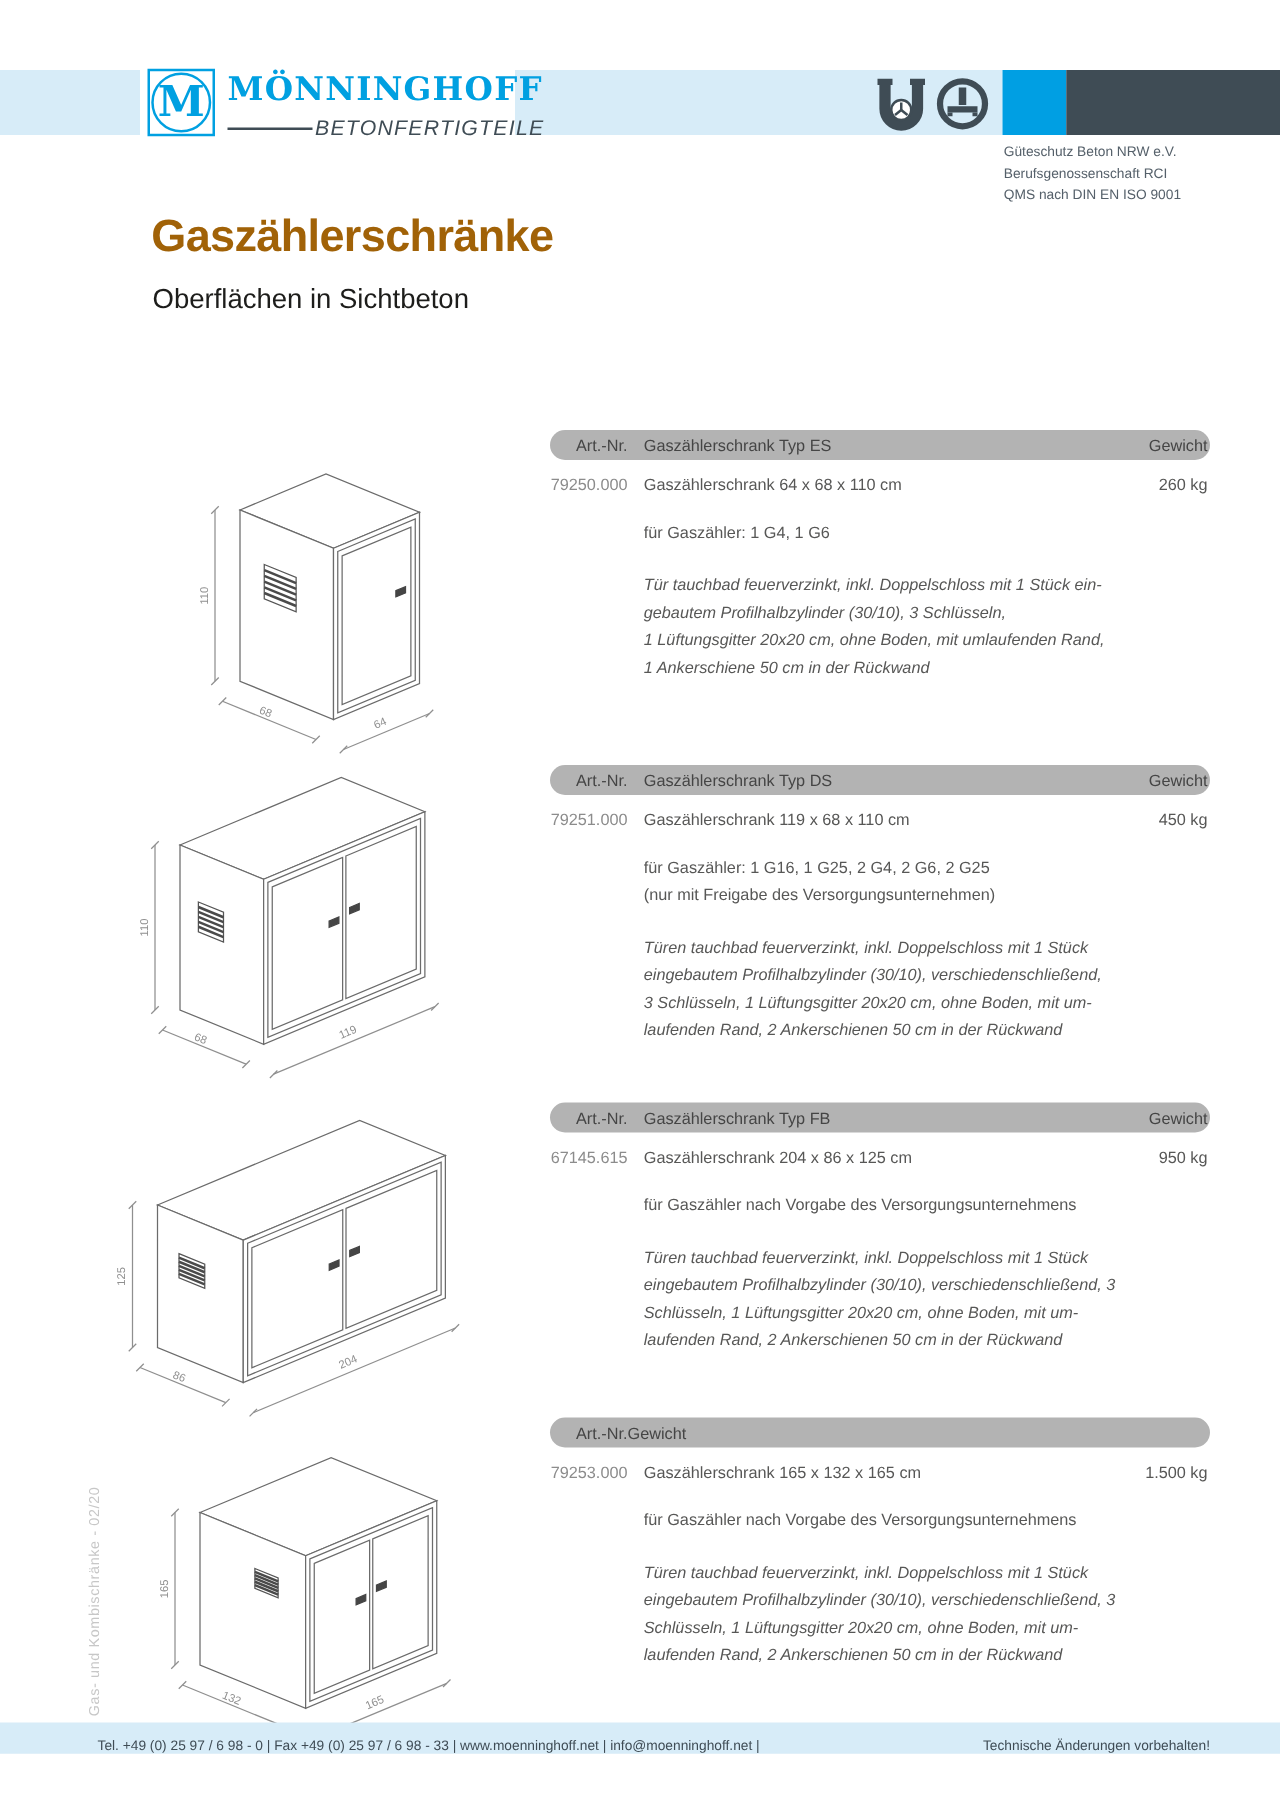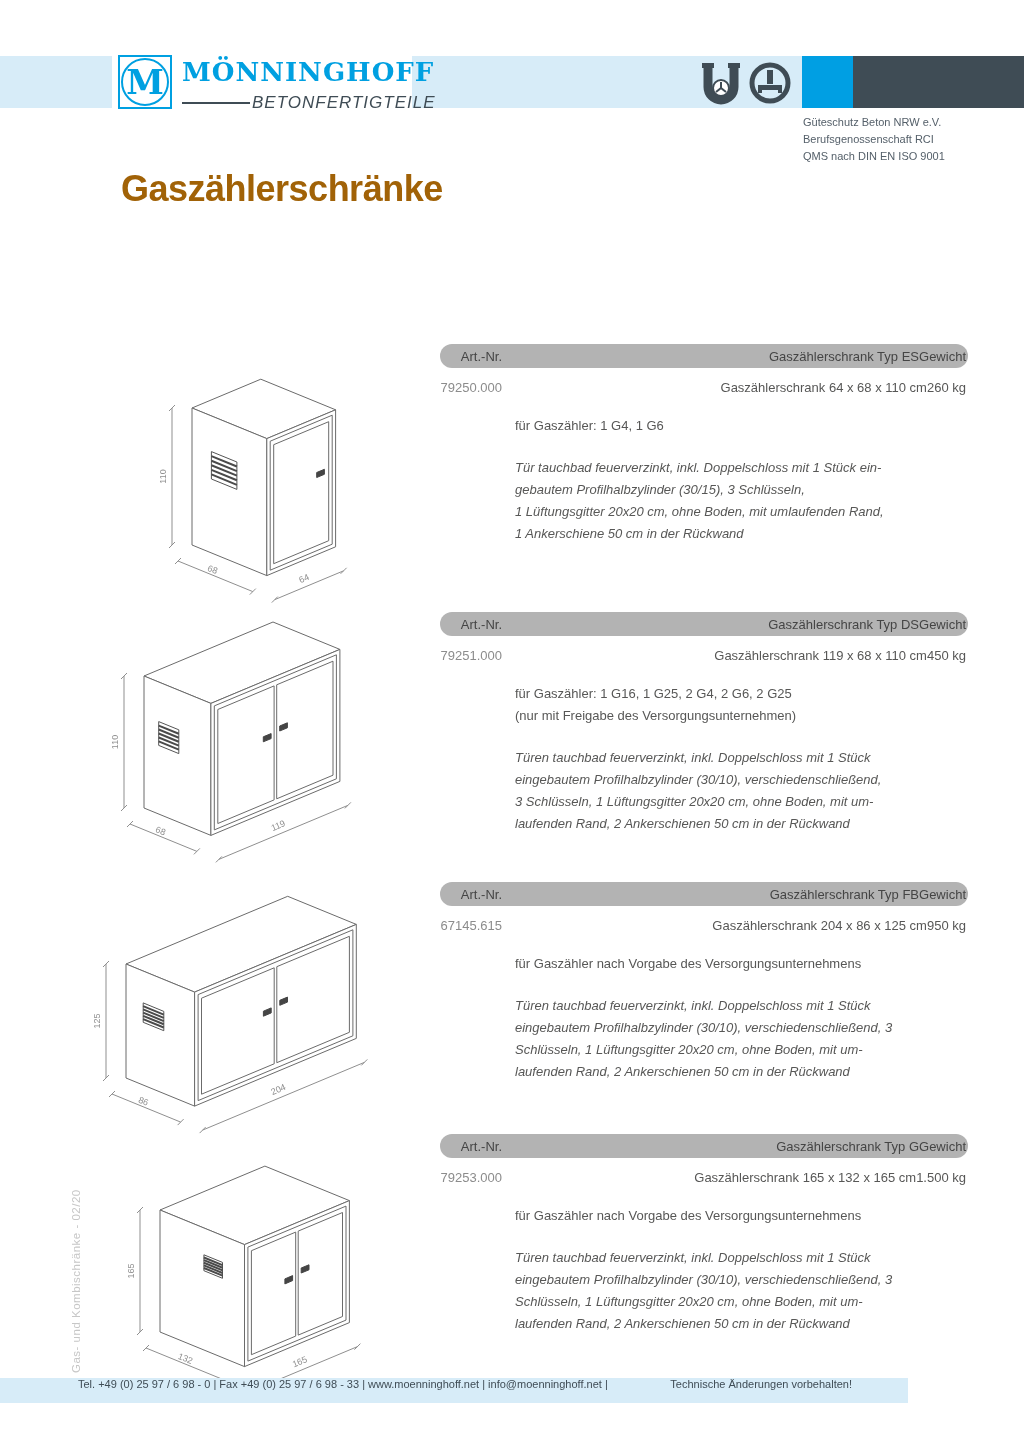--- a/index.html
+++ b/index.html
@@ -31,38 +31,38 @@
   .cert-lines{position:absolute;left:803px;top:114px;font-size:11px;line-height:17px;color:#55606a;}
 
   
   .title{position:absolute;left:121px;top:168px;font-size:36px;font-weight:bold;color:#a16207;letter-spacing:-0.5px;}
   .subtitle{position:absolute;left:122px;top:226px;font-size:22px;color:#1d1d1b;}
 
   
   .spec{position:absolute;left:440px;width:528px;font-size:13px;color:#575756;}
   .spec-header{display:flex;align-items:center;background:#b3b3b3;height:24px;color:#454545;border-radius:12px;}
   .col-art{flex:none;width:62px;text-align:right;}
-  .col-type{flex:1;padding-left:13px;text-align:right;}
+  .col-type{flex:1;padding-left:13px;}
   .col-weight{flex:none;text-align:right;padding-right:2px;}
   .spec-row{display:flex;margin-top:12px;}
   .artnr{color:#8c8c8c;}
   .spec-for{margin-left:75px;margin-top:20px;line-height:22px;}
   .spec-body{margin-left:75px;margin-top:20px;line-height:22px;font-style:italic;}
 
   
   .cab{position:absolute;}
 
   
   .vnote{position:absolute;left:70px;top:1128px;height:245px;
          writing-mode:vertical-rl;transform:rotate(180deg);
          color:#c7c7c7;font-size:11.5px;letter-spacing:0.5px;white-space:nowrap;}
 
   
-  .footer{position:absolute;left:0;top:1378px;width:908px;height:25px;background:#d7ecf8;
-          display:flex;align-items:flex-start;font-size:11px;color:#3f4c55;}
+  .footer{position:absolute;left:0;top:1378px;width:1024px;height:25px;background:#d7ecf8;
+          display:flex;align-items:flex-end;font-size:11px;color:#3f4c55;}
   .footer-contact{margin-left:78px;}
   .footer-note{margin-left:auto;margin-right:56px;}
 </style>
 </head>
 <body>
 
 <div class="page">
 
   <div class="band band-left"></div>
   <div class="band band-mid"></div>
@@ -96,38 +96,39 @@
     <rect x="10" y="29" width="4" height="3" fill="#3f4c55"></rect>
     <rect x="30" y="29" width="4" height="3" fill="#3f4c55"></rect>
   </svg>
   <div class="cert-lines">
     <div>Güteschutz Beton NRW e.V.</div>
     <div>Berufsgenossenschaft RCI</div>
     <div>QMS nach DIN EN ISO 9001</div>
   </div>
 
   <h1 class="title" style="margin:0;">Gaszählerschränke</h1>
+  <div class="subtitle">Oberflächen in Sichtbeton</div>
 
   <section class="spec" style="top:344px;">
     <div class="spec-header">
       <span class="col-art">Art.-Nr.</span>
       <span class="col-type">Gaszählerschrank Typ ES</span>
       <span class="col-weight">Gewicht</span>
     </div>
     <div class="spec-row">
       <span class="col-art artnr">79250.000</span>
       <span class="col-type">Gaszählerschrank 64 x 68 x 110 cm</span>
       <span class="col-weight">260 kg</span>
     </div>
     <div class="spec-for">
       <div>für Gaszähler: 1 G4, 1 G6</div>
     </div>
     <div class="spec-body">
       <div>Tür tauchbad feuerverzinkt, inkl. Doppelschloss mit 1 Stück ein-</div>
-      <div>gebautem Profilhalbzylinder (30/15), 3 Schlüsseln,</div>
+      <div>gebautem Profilhalbzylinder (30/10), 3 Schlüsseln,</div>
       <div>1 Lüftungsgitter 20x20 cm, ohne Boden, mit umlaufenden Rand,</div>
       <div>1 Ankerschiene 50 cm in der Rückwand</div>
     </div>
   </section>
 
   <section class="spec" style="top:612px;">
     <div class="spec-header">
       <span class="col-art">Art.-Nr.</span>
       <span class="col-type">Gaszählerschrank Typ DS</span>
       <span class="col-weight">Gewicht</span>
@@ -167,21 +168,20 @@
       <div>Türen tauchbad feuerverzinkt, inkl. Doppelschloss mit 1 Stück</div>
       <div>eingebautem Profilhalbzylinder (30/10), verschiedenschließend, 3</div>
       <div>Schlüsseln, 1 Lüftungsgitter 20x20 cm, ohne Boden, mit um-</div>
       <div>laufenden Rand, 2 Ankerschienen 50 cm in der Rückwand</div>
     </div>
   </section>
 
   <section class="spec" style="top:1134px;">
     <div class="spec-header">
       <span class="col-art">Art.-Nr.</span>
-      <span class="col-type">Gaszählerschrank Typ G</span>
       <span class="col-weight">Gewicht</span>
     </div>
     <div class="spec-row">
       <span class="col-art artnr">79253.000</span>
       <span class="col-type">Gaszählerschrank 165 x 132 x 165 cm</span>
       <span class="col-weight">1.500 kg</span>
     </div>
     <div class="spec-for">
       <div>für Gaszähler nach Vorgabe des Versorgungsunternehmens</div>
     </div>

